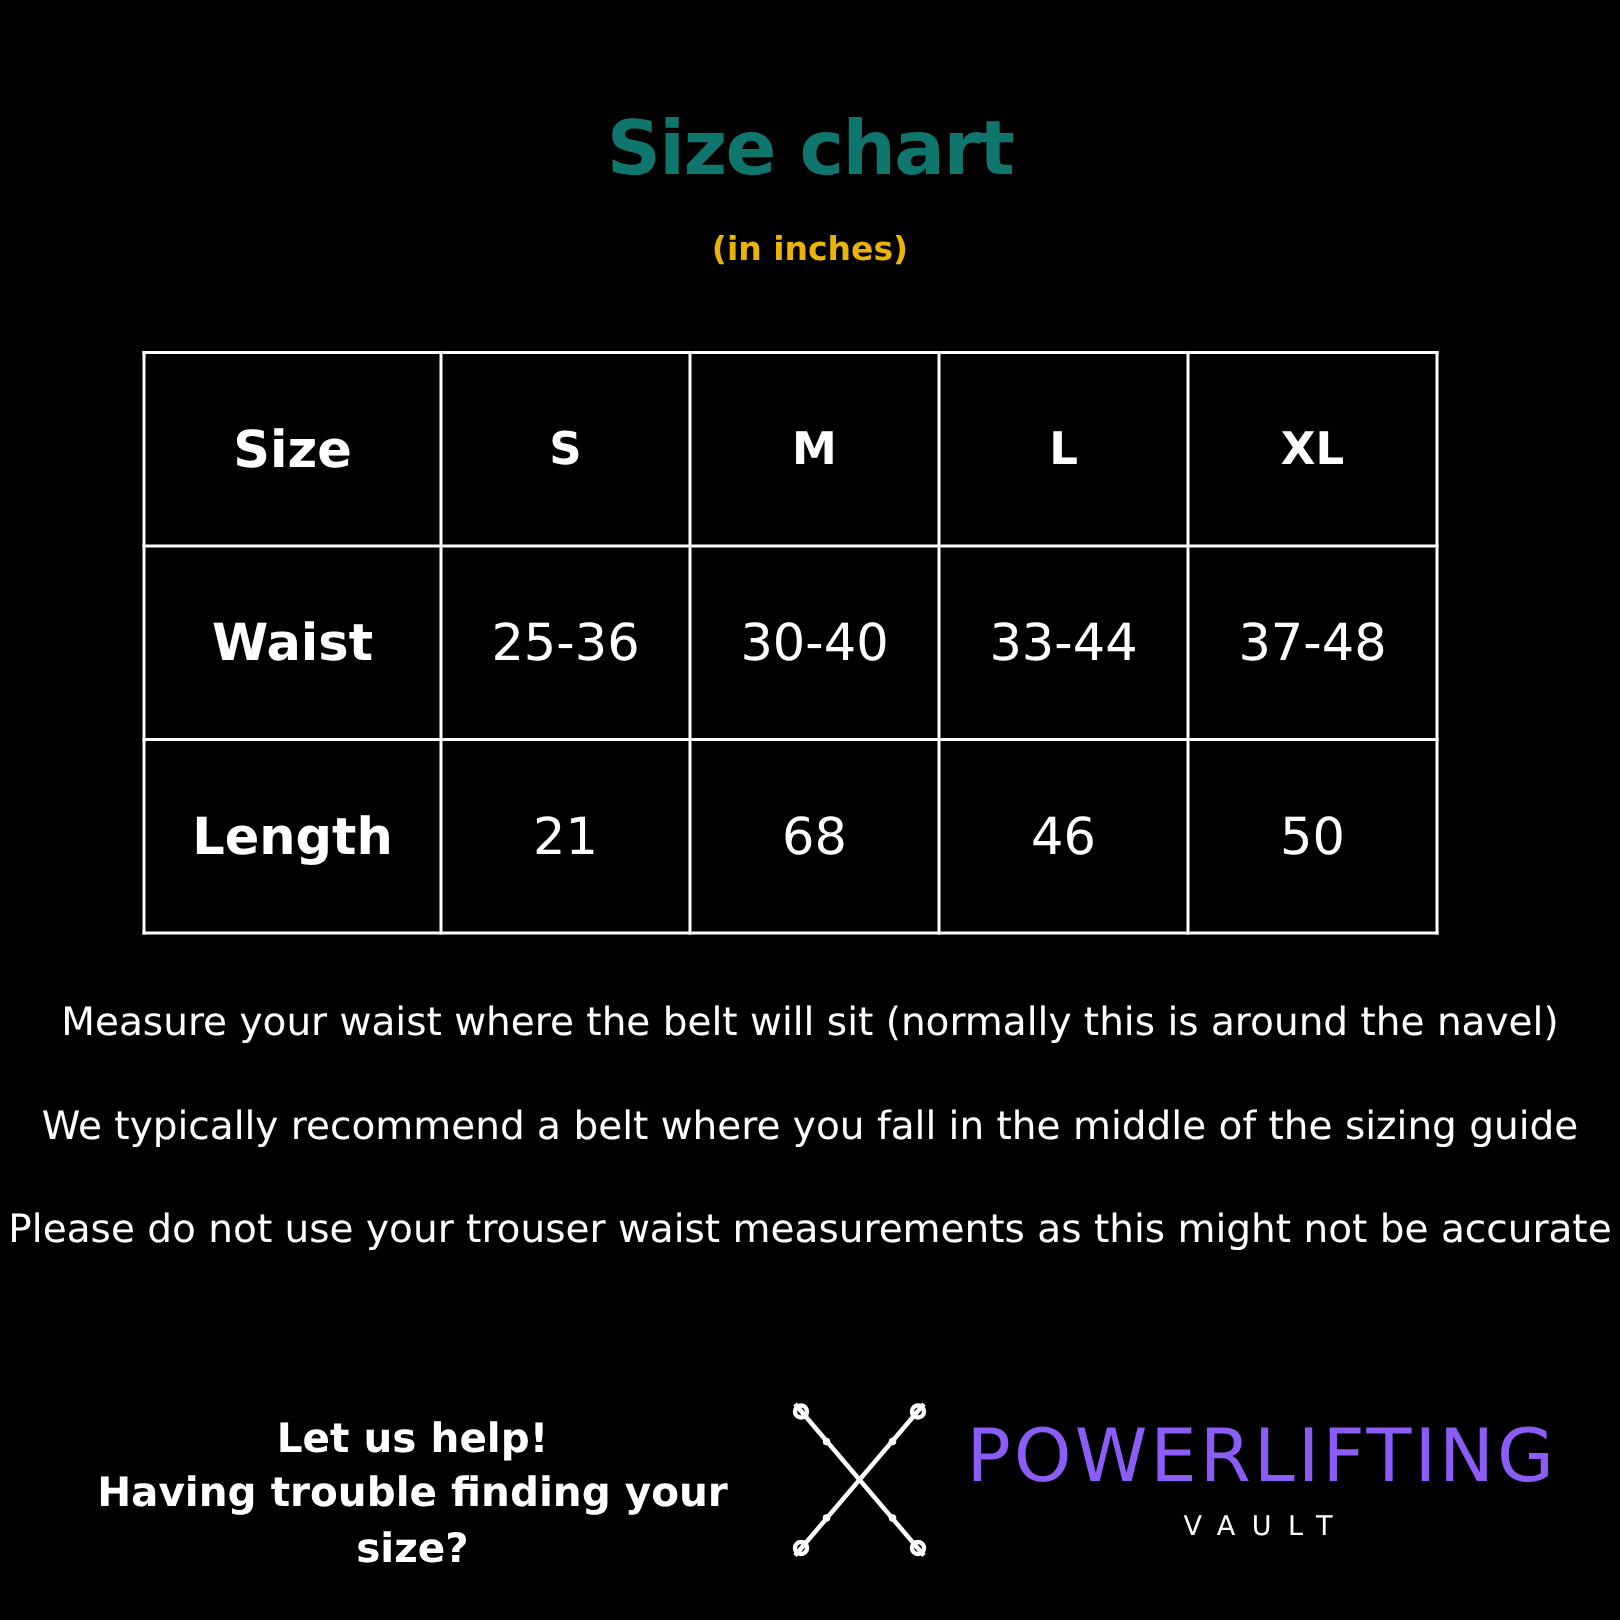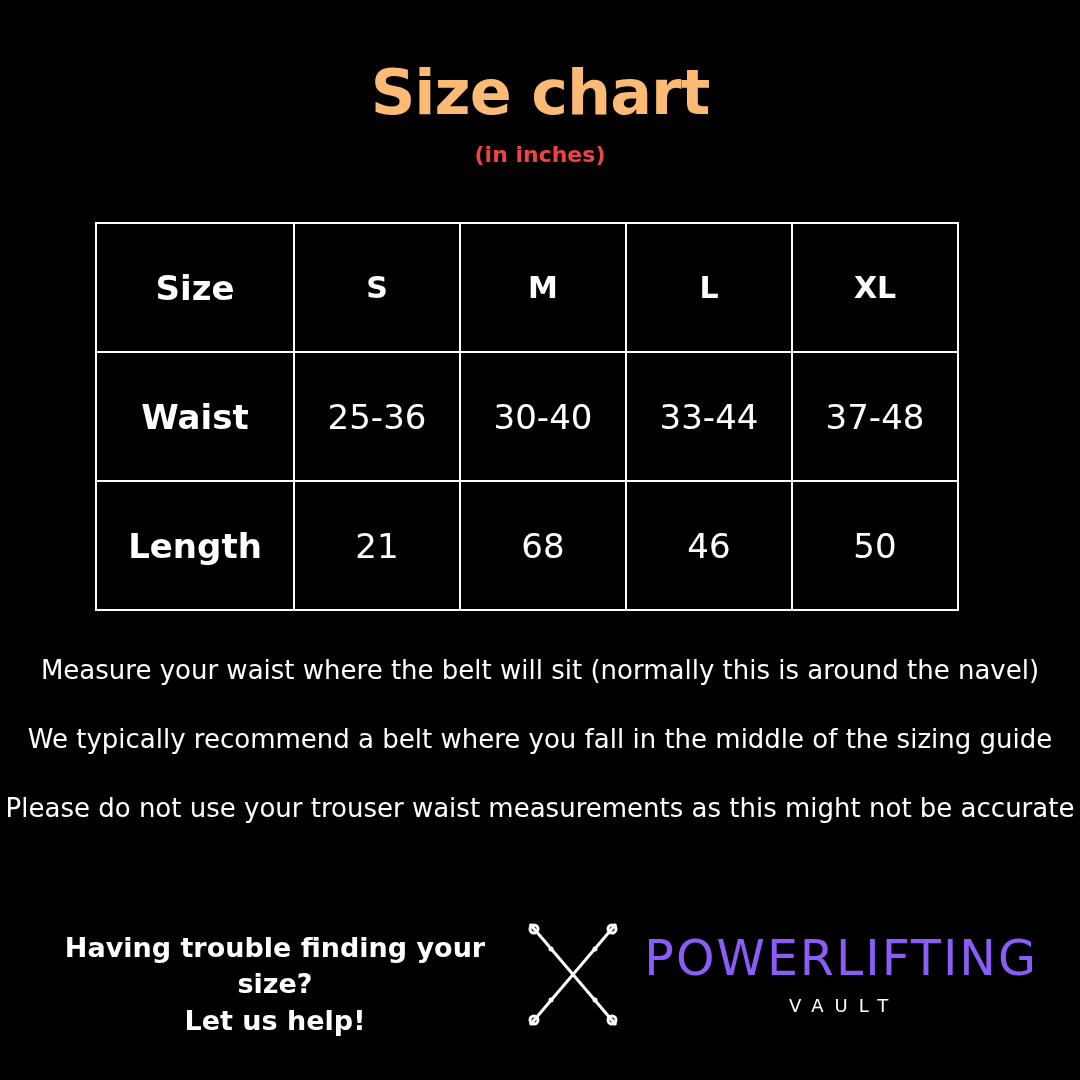--- a/index.html
+++ b/index.html
@@ -20,36 +20,36 @@
     width: 1080px;
     height: 1080px;
     position: relative;
     background: #000000;
   }
 
   .title {
     text-align: center;
     font-family: "DejaVu Sans", sans-serif;
     font-weight: bold;
-    font-size: 62px;
+    font-size: 50px;
     letter-spacing: -1px;
     line-height: 1;
-    margin: 0;
+    margin: 12px;
     padding-top: 62px;
-    color: #fdba74;
+    color: #0f766e;
   }
 
   .subtitle {
     text-align: center;
     font-family: "DejaVu Sans", sans-serif;
     font-weight: bold;
     font-size: 22px;
     margin: 0;
     padding-top: 18px;
-    color: #ef4444;
+    color: #eab308;
   }
 
   .table-wrap {
     position: absolute;
     left: 95px;
     top: 222px;
     width: 864px;
   }
 
   table.size-table {
@@ -199,22 +199,22 @@
   </div>
 
   <div class="notes">
     <p class="note">Measure your waist where the belt will sit (normally this is around the navel)</p>
     <p class="note">We typically recommend a belt where you fall in the middle of the sizing guide</p>
     <p class="note">Please do not use your trouser waist measurements as this might not be accurate</p>
   </div>
 
   <div class="footer">
     <div class="help-text">
+      <div>Let us help!</div>
       <div>Having trouble finding your size?</div>
-      <div>Let us help!</div>
     </div>
 
     <div class="brand">
       <span class="brand-mark">
         <svg viewBox="0 0 110 125" width="110" height="125" aria-hidden="true">
           <line x1="12" y1="12" x2="98" y2="113" stroke="#ffffff" stroke-width="3"></line>
           <line x1="98" y1="12" x2="12" y2="113" stroke="#ffffff" stroke-width="3"></line>
           <circle cx="16" cy="17" r="4" fill="none" stroke="#ffffff" stroke-width="3"></circle>
           <circle cx="94" cy="17" r="4" fill="none" stroke="#ffffff" stroke-width="3"></circle>
           <circle cx="16" cy="108" r="4" fill="none" stroke="#ffffff" stroke-width="3"></circle>

